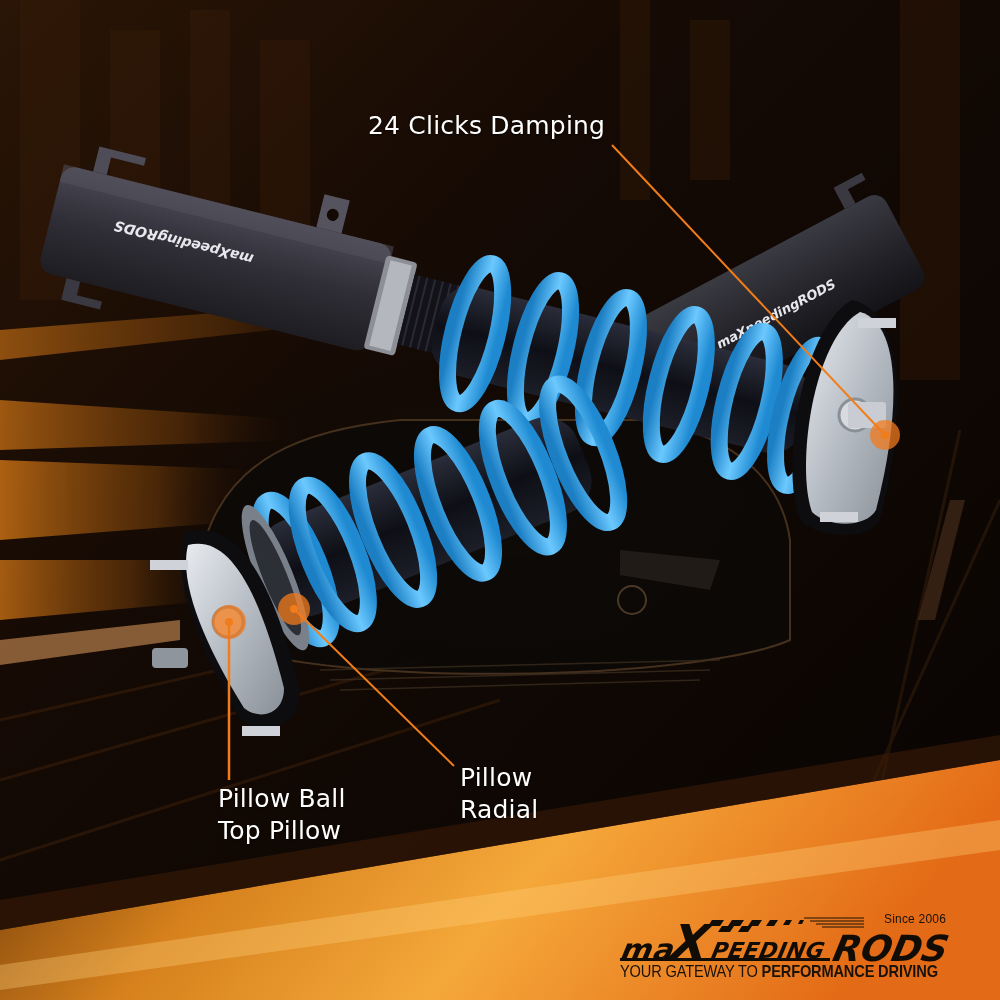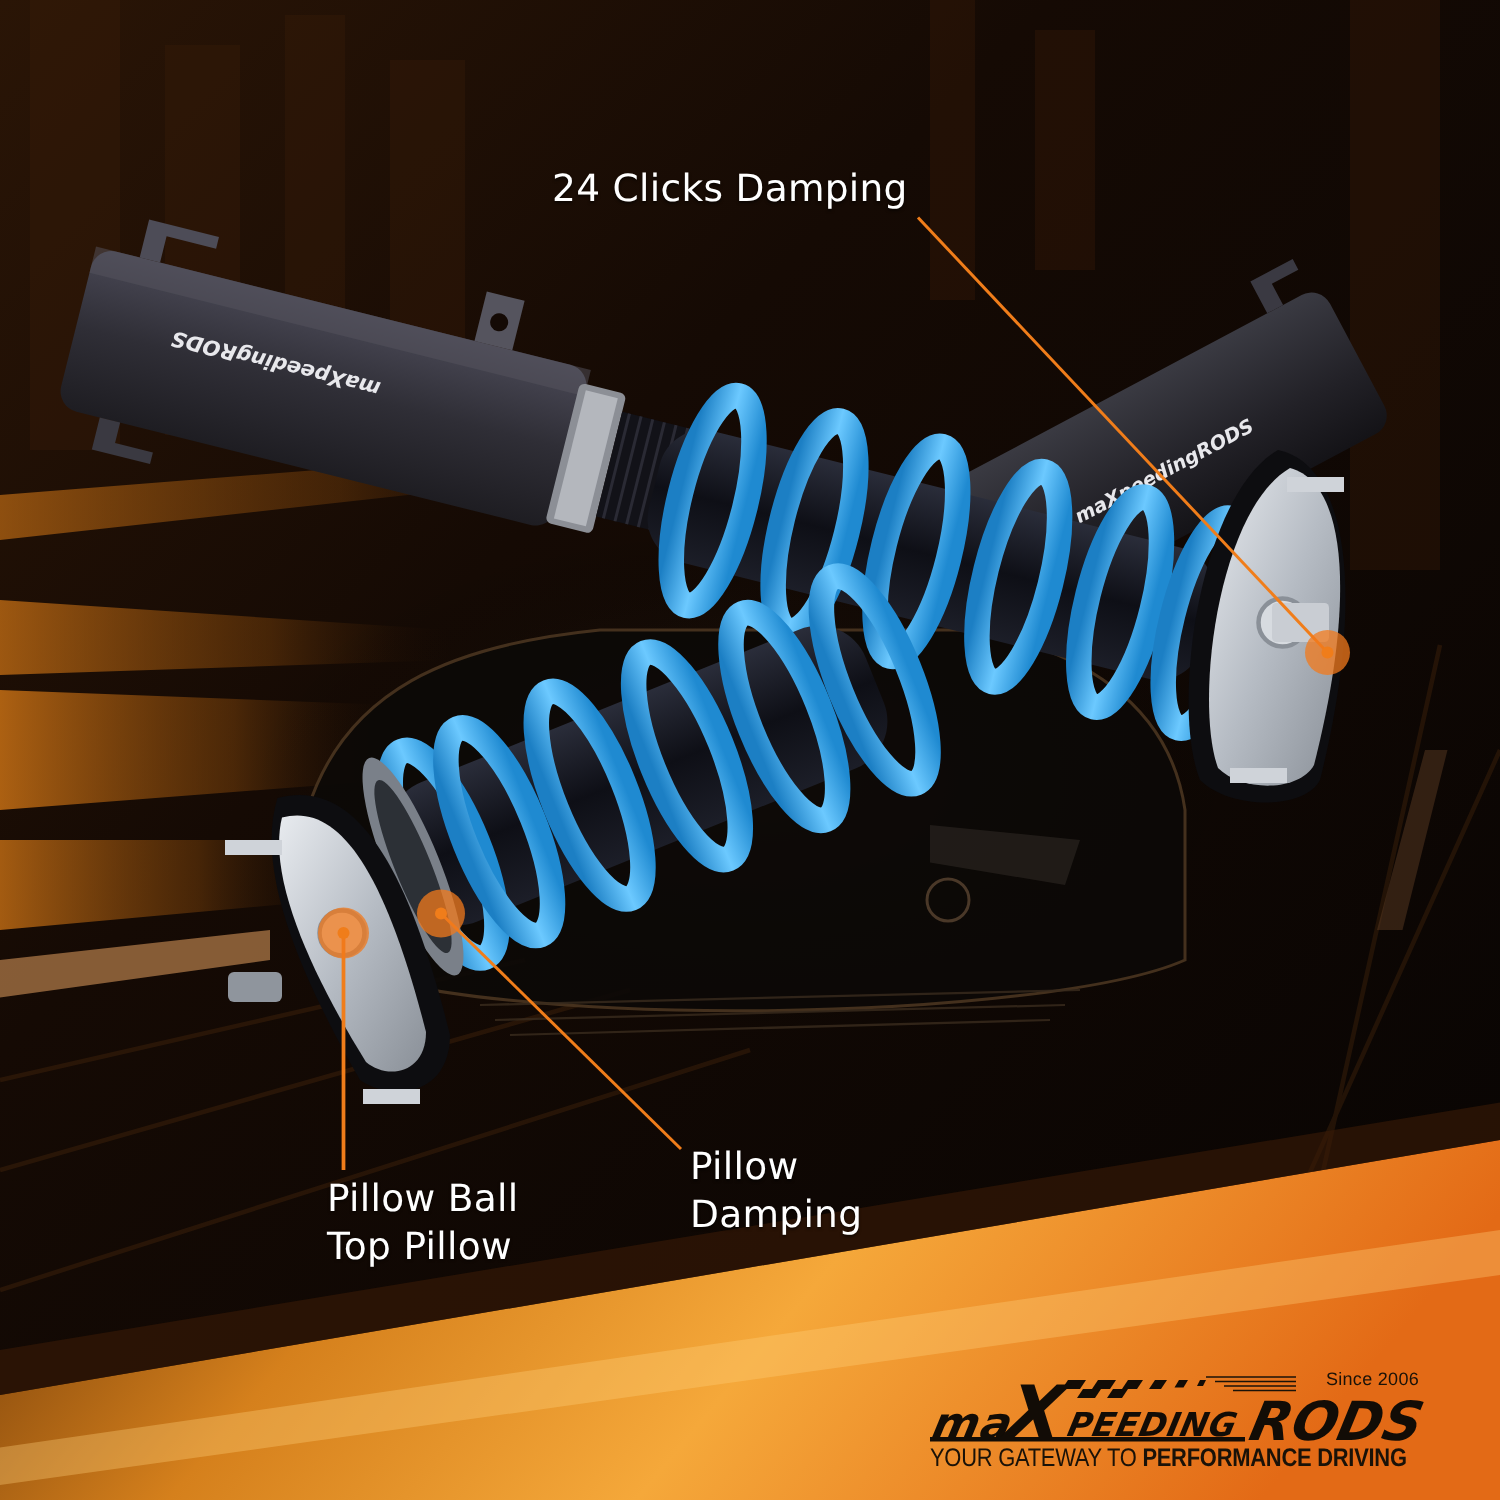--- a/index.html
+++ b/index.html
@@ -248,21 +248,21 @@
 
   <div id="callout-damping" class="callout-text">
     <span>24 Clicks Damping</span>
   </div>
   <div id="callout-pillow" class="callout-text">
     <span>Pillow Ball</span>
     <span>Top Pillow</span>
   </div>
   <div id="callout-radial" class="callout-text">
     <span>Pillow</span>
-    <span>Damping</span>
+    <span>Radial</span>
   </div>
 
   <div id="logo">
     <svg class="since-lines" viewBox="0 0 60 12">
       <line x1="0" y1="2" x2="60" y2="2" stroke="#1a1208" stroke-width="1"></line>
       <line x1="6" y1="5" x2="60" y2="5" stroke="#1a1208" stroke-width="1"></line>
       <line x1="12" y1="8" x2="60" y2="8" stroke="#1a1208" stroke-width="1"></line>
       <line x1="18" y1="11" x2="60" y2="11" stroke="#1a1208" stroke-width="1"></line>
     </svg>
     <span class="since">Since 2006</span>

